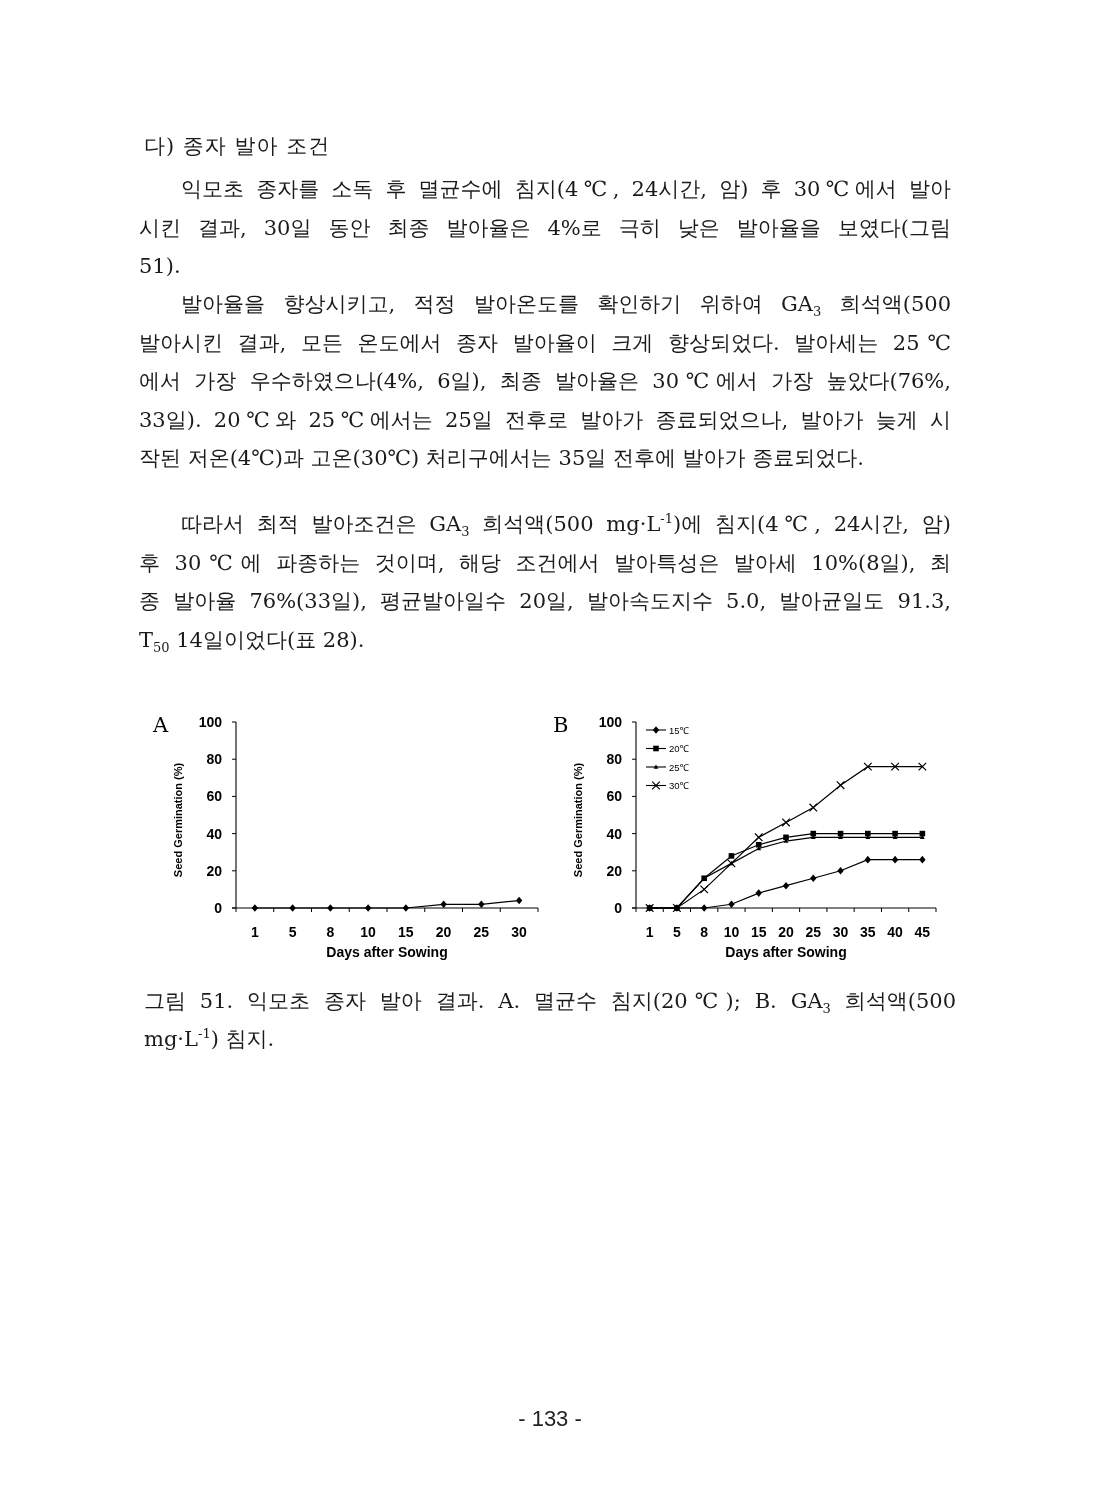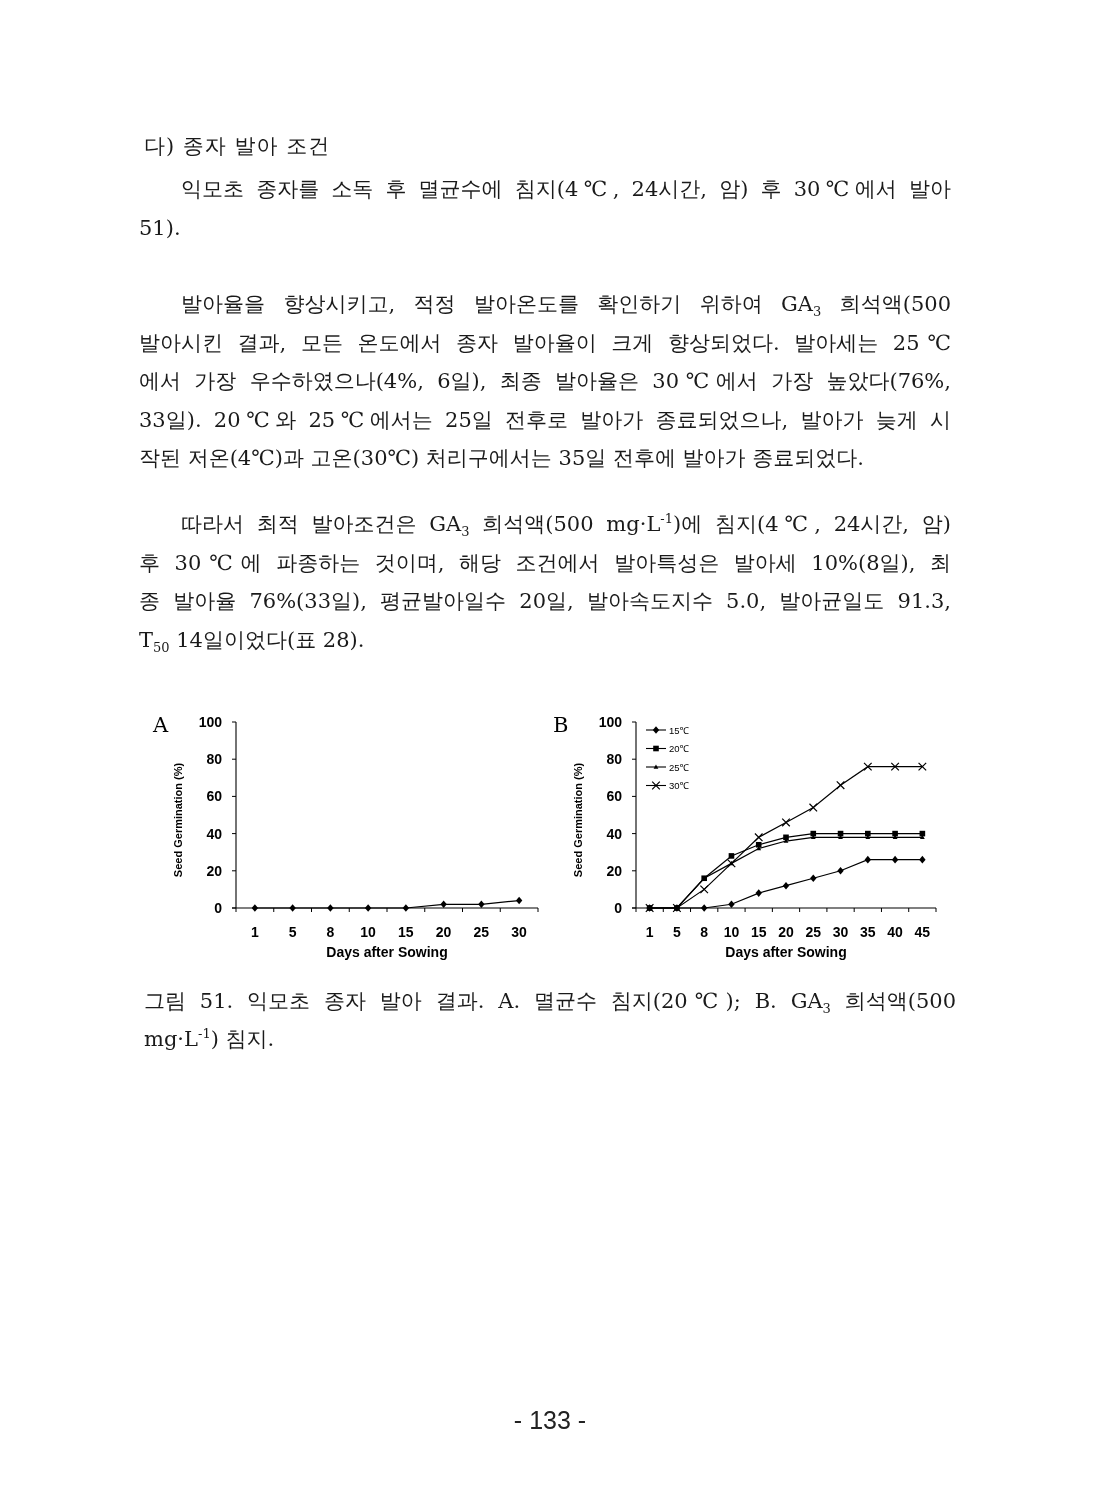--- a/index.html
+++ b/index.html
@@ -17,31 +17,32 @@
     .chart svg { position: absolute; left: 0; top: 0; overflow: visible; }
     .panel-letter { font-family: "DejaVu Serif", "Liberation Serif", serif; font-size: 21px; }
     .tick { font-family: "Liberation Sans", sans-serif; font-weight: bold; font-size: 14px; }
     .axis-title { font-family: "Liberation Sans", sans-serif; font-weight: bold; font-size: 14px; }
     .y-title { font-family: "Liberation Sans", sans-serif; font-weight: bold; font-size: 11px; }
     .legend { font-family: "Liberation Sans", sans-serif; font-size: 9.5px; }
     .caption { position: absolute; left: 144px; top: 982px; width: 812px; font-size: 21px; line-height: 38px; }
     .caption .line { display: block; white-space: nowrap; height: 38px; }
     .caption .line.j { text-align: justify; text-align-last: justify; }
     .page-number { position: absolute; left: 0; width: 1100px; top: 1406px; text-align: center;
-                   font-family: "Liberation Sans", sans-serif; font-size: 25px; color: #222; }
+                   font-family: "Liberation Sans", sans-serif; font-size: 22px; color: #222; }
   </style>
 </head>
 <body>
 
 <div class="page">
 
   <div class="heading">다) 종자 발아 조건</div>
 
   <div class="para" style="top:170px;">
     <span class="line indent">익모초 종자를 소독 후 멸균수에 침지(4℃, 24시간, 암) 후 30℃에서 발아</span>
+    <span class="line">시킨 결과, 30일 동안 최종 발아율은 4%로 극히 낮은 발아율을 보였다(그림</span>
     <span class="line last">51).</span>
   </div>
 
   <div class="para" style="top:285px;">
     <span class="line indent"><span>발아율을 향상시키고, 적정 발아온도를 확인하기 위하여 GA</span><sub>3</sub><span> 희석액(500</span></span>
     <span class="line">발아시킨 결과, 모든 온도에서 종자 발아율이 크게 향상되었다. 발아세는 25℃</span>
     <span class="line">에서 가장 우수하였으나(4%, 6일), 최종 발아율은 30℃에서 가장 높았다(76%,</span>
     <span class="line">33일). 20℃와 25℃에서는 25일 전후로 발아가 종료되었으나, 발아가 늦게 시</span>
     <span class="line last">작된 저온(4℃)과 고온(30℃) 처리구에서는 35일 전후에 발아가 종료되었다.</span>
   </div>

